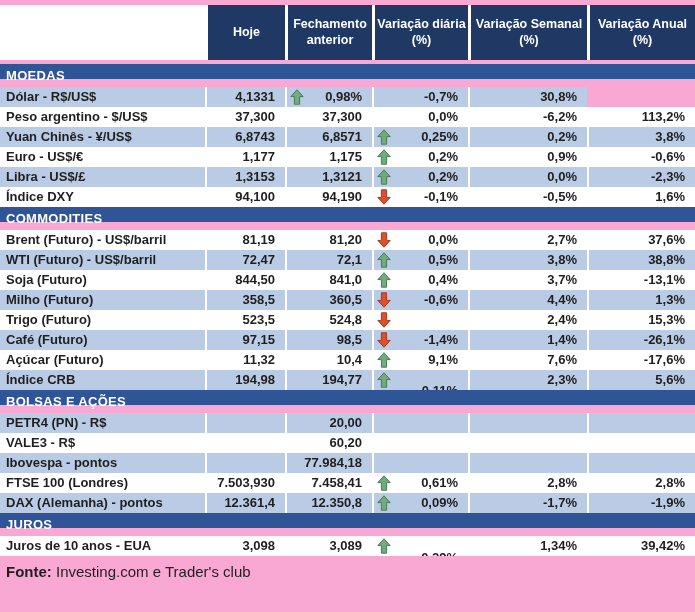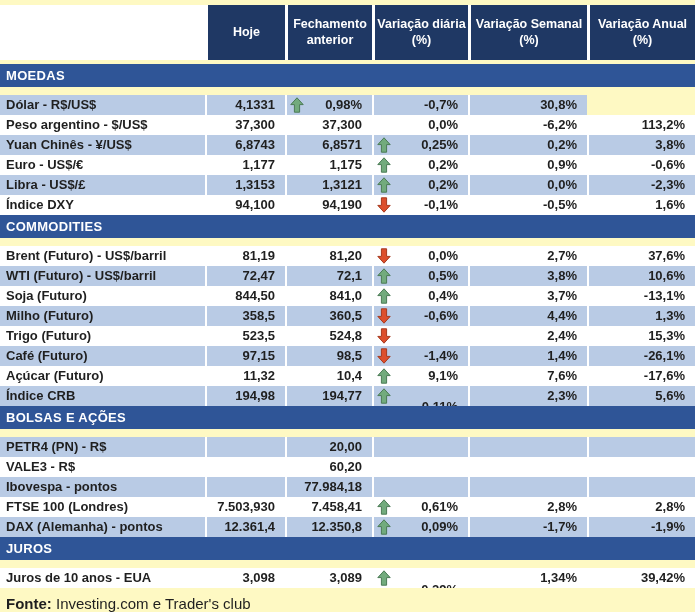--- a/index.html
+++ b/index.html
@@ -1,31 +1,31 @@
 <!DOCTYPE html>
 <html><head>
 <meta charset="utf-8">
 <style>
   html,body{margin:0;padding:0;background:#fff;}
   .sheet{
     width:695px;height:612px;position:relative;overflow:hidden;
-    background:#fef9c3;color:#1f1f1f;
+    background:#f9a8d4;color:#1f1f1f;
     font-family:"Liberation Sans", sans-serif;
   }
   .grid-row{display:grid;grid-template-columns:205px 80px 87px 96px 119px 108px;}
   .header-row{margin-top:5px;height:55px;}
   .header-cell{
     background:#1F3864;color:#fff;font-weight:bold;font-size:12.5px;line-height:1.25;
     display:flex;align-items:center;justify-content:center;text-align:center;
     border-left:3px solid #fff;padding:0 2px;
   }
   .corner{background:#fff;border-left:none;}
   .gap4{height:4px;}
   .band{
-    height:23px;line-height:23px;background:#2F5597;color:#fff;
+    height:15px;line-height:23px;background:#2F5597;color:#fff;
     font-weight:bold;font-size:13px;letter-spacing:.3px;padding-left:6px;
   }
   .spacer{height:8px;}
   .row{height:20px;line-height:20px;font-size:13px;font-weight:bold;}
   .cell{overflow:hidden;white-space:nowrap;background:#fff;}
   .row.shaded .cell{background:#B9CBE5;}
   .cell.label{padding-left:6px;}
   .cell.num{text-align:right;padding-right:10px;border-left:2px solid #fff;}
   .cell.daily{
     position:relative;display:flex;justify-content:flex-end;
@@ -147,21 +147,21 @@
         <div class="cell label">WTI (Futuro) - US$/barril</div>
         <div class="cell num">72,47</div>
         <div class="cell num">72,1</div>
         <div class="cell daily">
           <div class="arrow"><svg width="14" height="16" viewBox="0 0 14 16">
               <polygon points="7,0.8 13.2,7.6 9.6,7.6 9.6,15.2 4.4,15.2 4.4,7.6 0.8,7.6" fill="#72AB7D" stroke="#4B7A55" stroke-width="1" stroke-linejoin="round"></polygon>
             </svg></div>
           <div class="" style="display: inline;">0,5%</div>
         </div>
         <div class="cell num">3,8%</div>
-        <div class="cell num">10,6%</div>
+        <div class="cell num">38,8%</div>
       </div>
       <div class="grid-row row">
         <div class="cell label">Soja (Futuro)</div>
         <div class="cell num">844,50</div>
         <div class="cell num">841,0</div>
         <div class="cell daily">
           <div class="arrow"><svg width="14" height="16" viewBox="0 0 14 16">
               <polygon points="7,0.8 13.2,7.6 9.6,7.6 9.6,15.2 4.4,15.2 4.4,7.6 0.8,7.6" fill="#72AB7D" stroke="#4B7A55" stroke-width="1" stroke-linejoin="round"></polygon>
             </svg></div>
           <div class="" style="display: inline;">0,4%</div>

